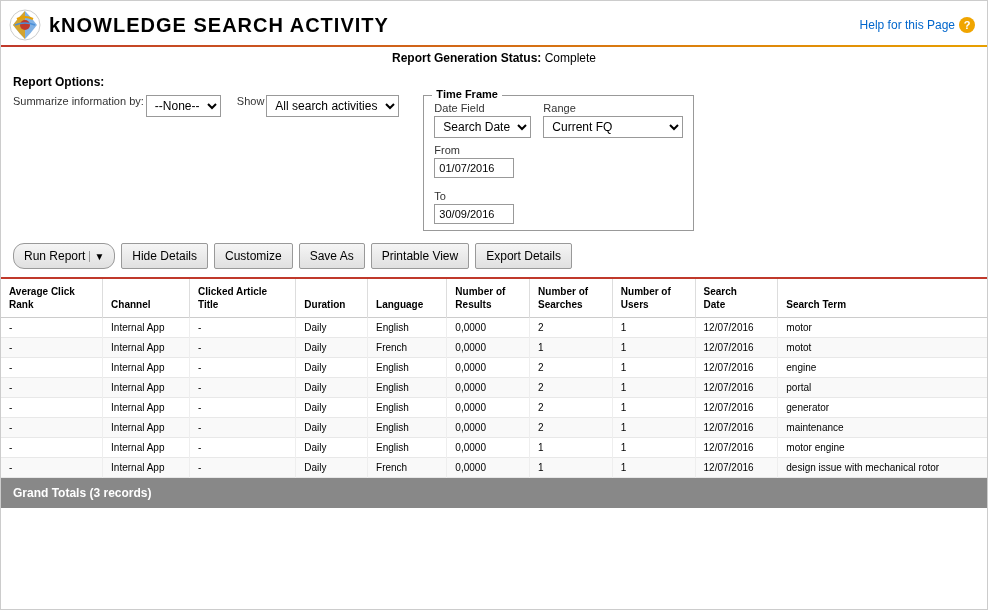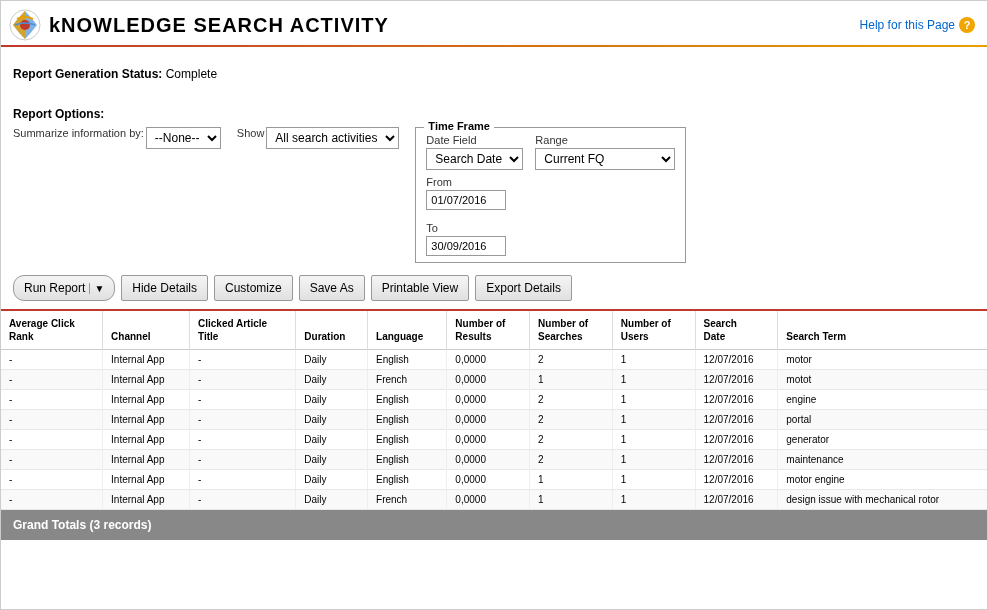--- a/index.html
+++ b/index.html
@@ -56,22 +56,23 @@
       border-radius: 50%;
       display: inline-flex;
       align-items: center;
       justify-content: center;
       color: #fff;
       font-weight: bold;
       font-size: 11px;
     }
     
     .report-status {
-      padding: 20px 12px;
-      font-size: 12px;
+      padding: 4px 12px;
+      font-size: 12px;
+      text-align: center;
     }
     .status-label { font-weight: bold; }
     
     .report-options {
       padding: 6px 8px 4px 12px;
     }
     .report-options-label {
       font-weight: bold;
       margin-bottom: 6px;
     }
@@ -95,20 +96,21 @@
       padding: 2px 4px;
       border: 1px solid #999;
       background: #fff;
       height: 22px;
     }
     
     .timeframe-box {
       border: 1px solid #999;
       padding: 6px 10px;
       position: relative;
+      margin-left: 8px;
     }
     .timeframe-legend {
       position: absolute;
       top: -8px;
       left: 8px;
       background: #fff;
       padding: 0 4px;
       font-size: 11px;
       font-weight: bold;
     }

